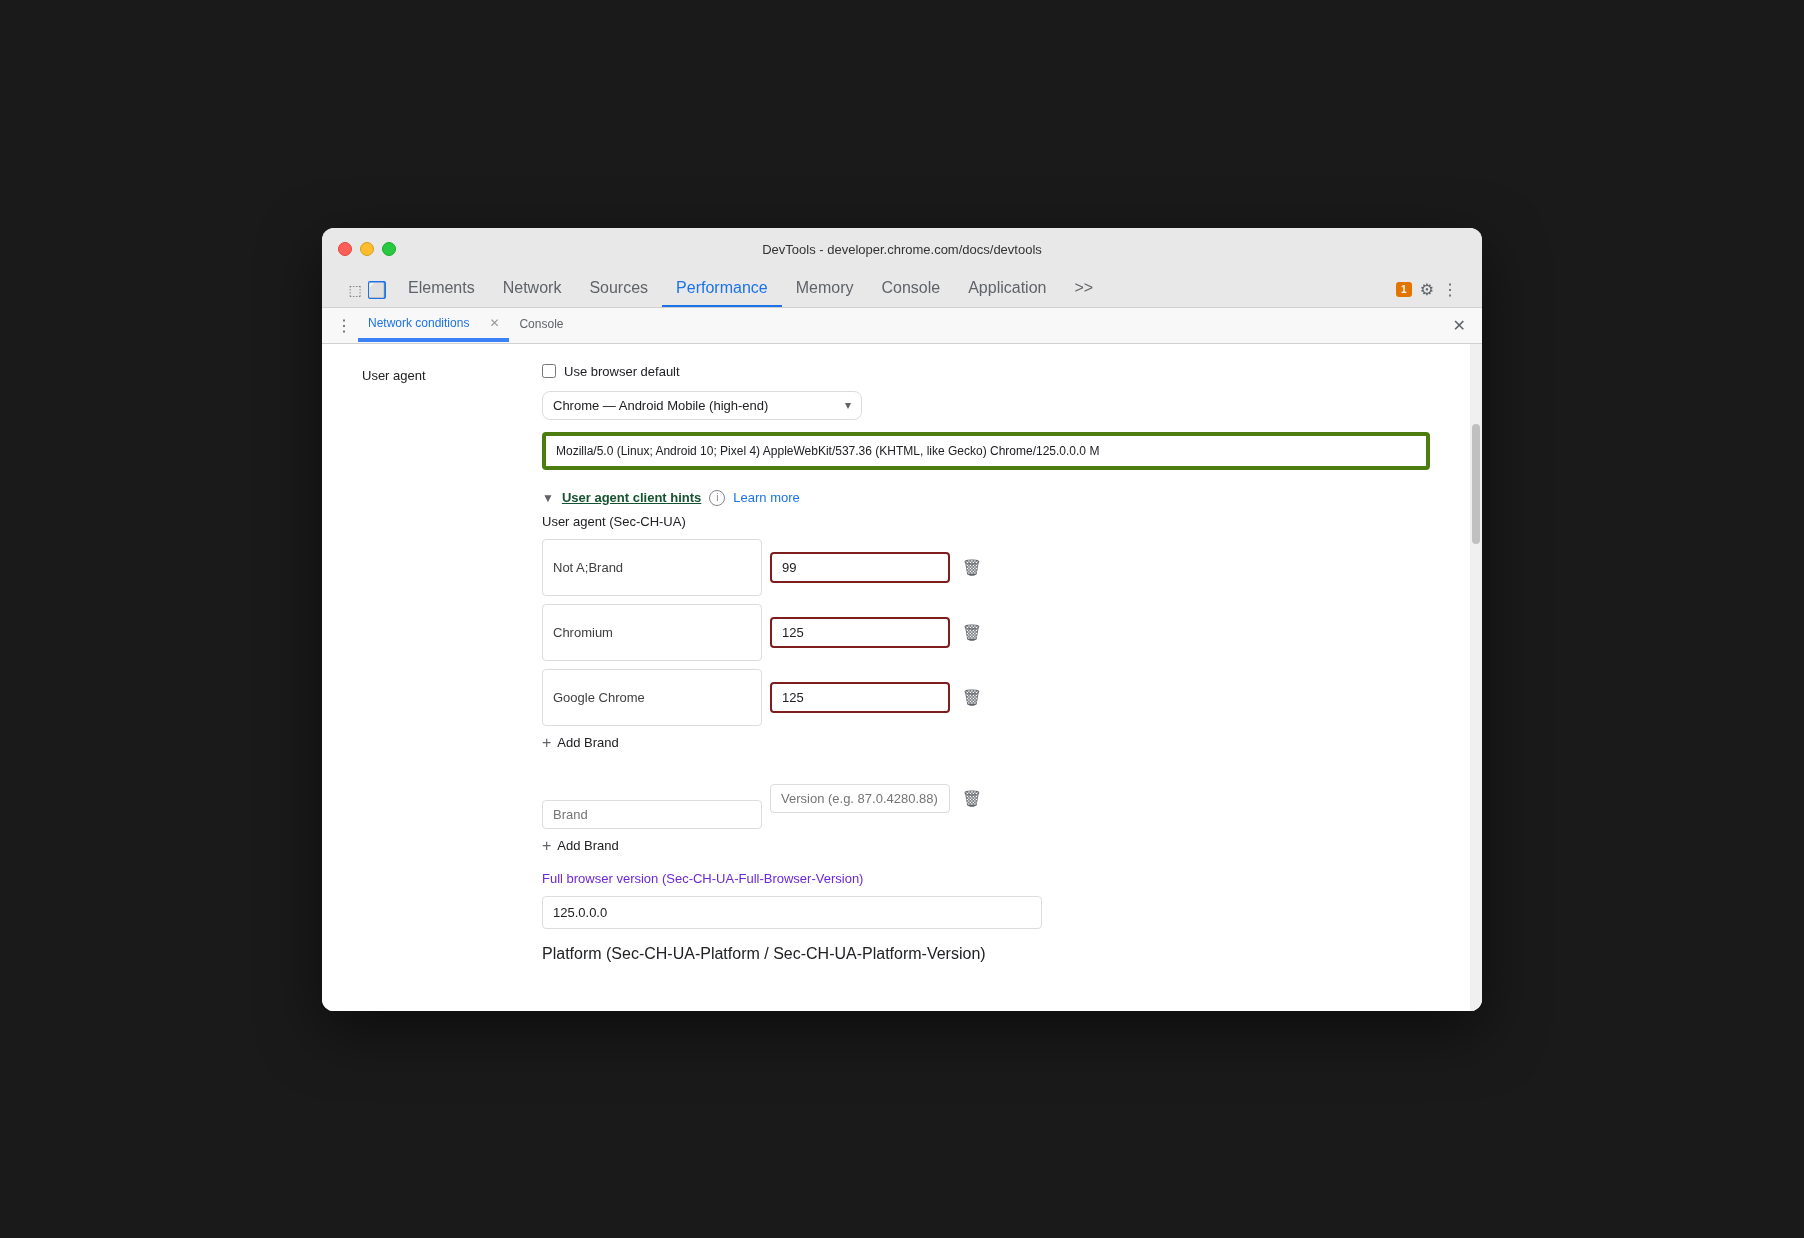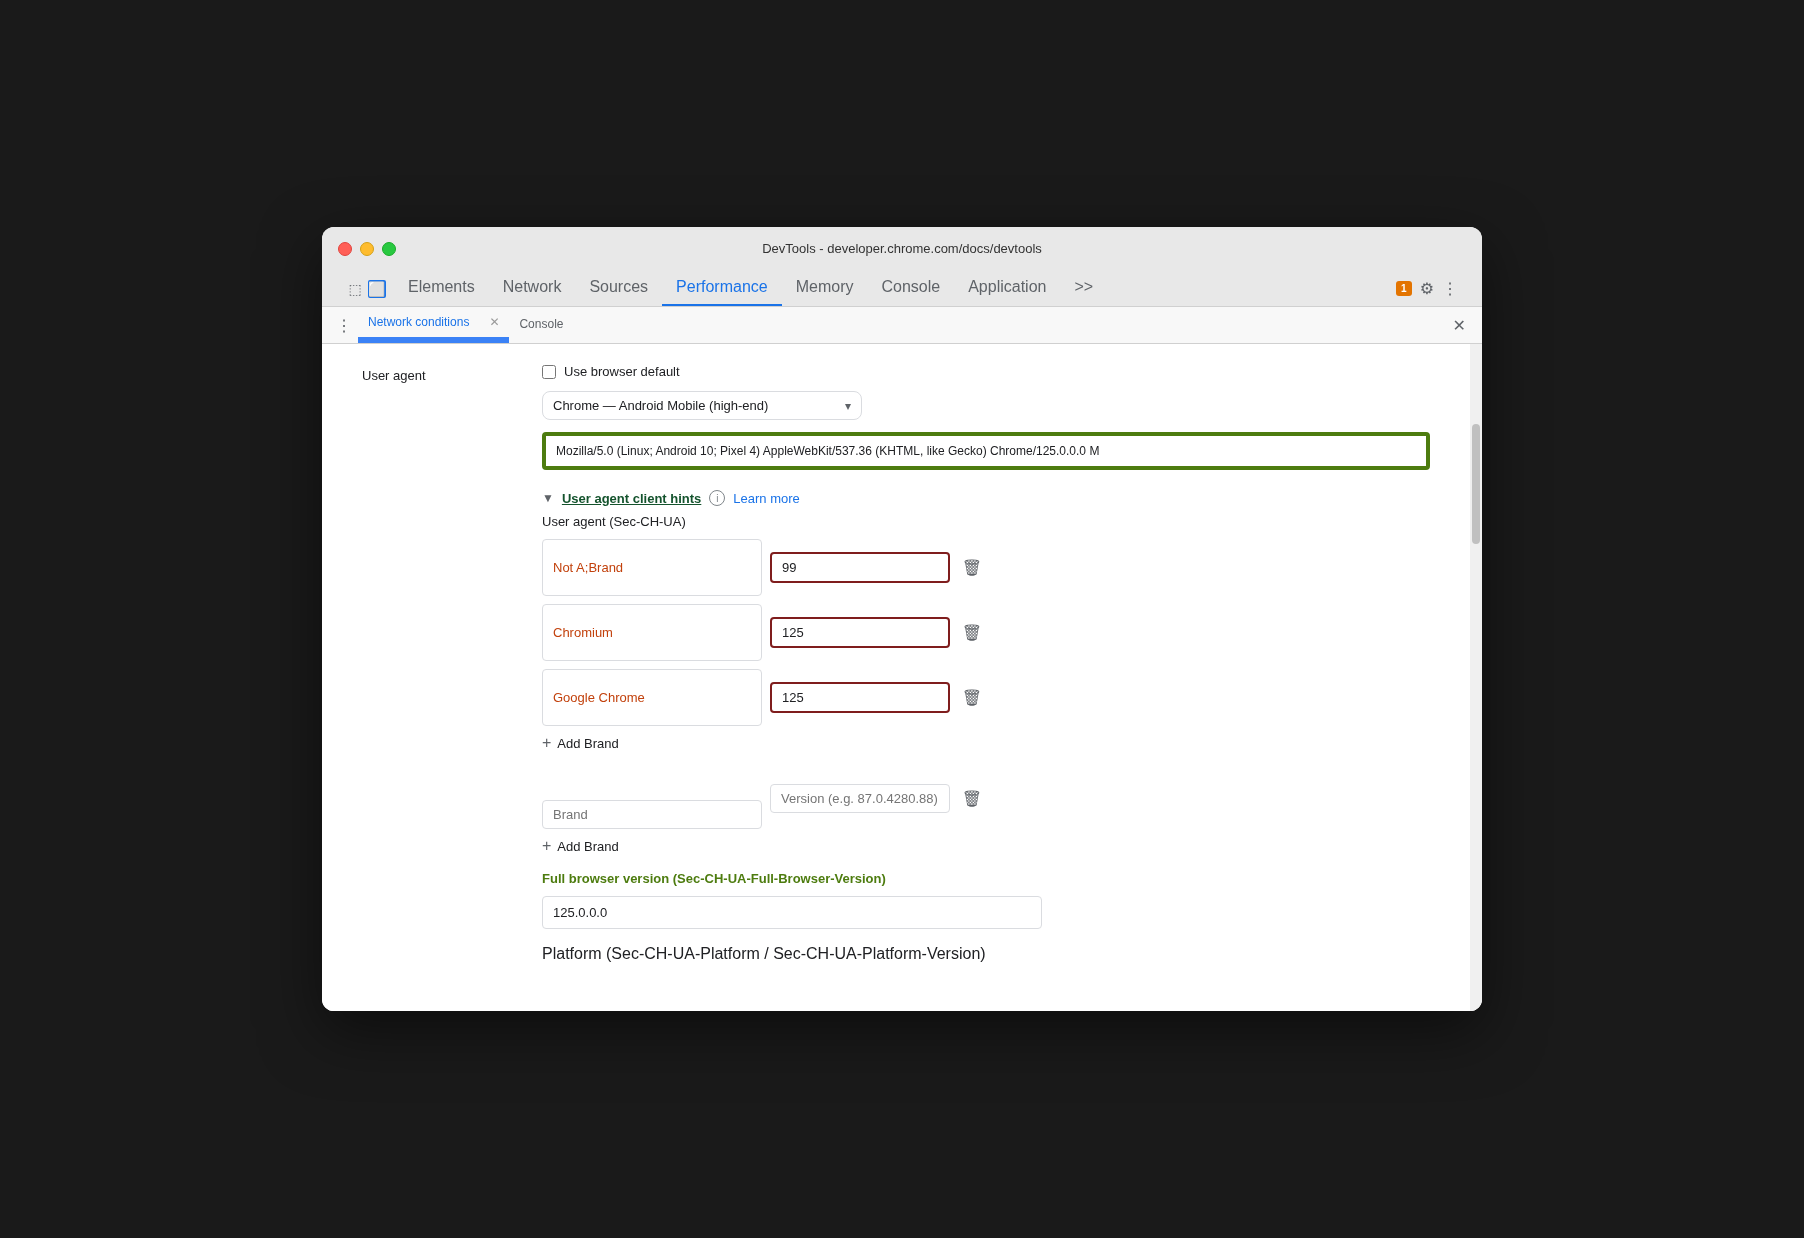--- a/index.html
+++ b/index.html
@@ -133,21 +133,21 @@
       align-items: center;
       gap: 6px;
       padding: 8px 10px;
       font-size: 12px;
       cursor: pointer;
       border-bottom: 2px solid transparent;
       color: #5f6368;
     }
     .sec-tab.active {
       color: #1a73e8;
-      border-bottom: 6px solid #3b82f6;
+      border-bottom: 4px solid #3b82f6;
       gap: 20px;
     }
     .sec-tab-close {
       font-size: 12px;
       color: #999;
       cursor: pointer;
     }
     .sec-tab-close-right {
       margin-left: auto;
       padding: 8px;
@@ -294,21 +294,21 @@
       display: flex;
       align-items: center;
       gap: 8px;
       margin-bottom: 8px;
     }
     .brand-input {
       border: 1px solid #dadce0;
       border-radius: 4px;
       padding: 20px 10px;
       font-size: 13px;
-      color: #c2410c;
+      color: #404040;
       width: 220px;
       outline: none;
     }
     .version-input {
       border: 2px solid #7f1d1d;
       border-radius: 4px;
       padding: 6px 10px;
       font-size: 13px;
       color: #202124;
       width: 180px;
@@ -366,23 +366,22 @@
       color: #999;
       width: 180px;
       outline: none;
       background: white;
     }
     .full-browser-section {
       margin-top: 16px;
     }
     .full-browser-label {
       font-size: 13px;
-      color: #4d7c0f;
+      color: #6d28d9;
       margin-bottom: 10px;
-      font-weight: bold;
     }
     .full-browser-input {
       border: 1px solid #dadce0;
       border-radius: 4px;
       padding: 8px 10px;
       font-size: 13px;
       color: #202124;
       width: 500px;
       outline: none;
     }

